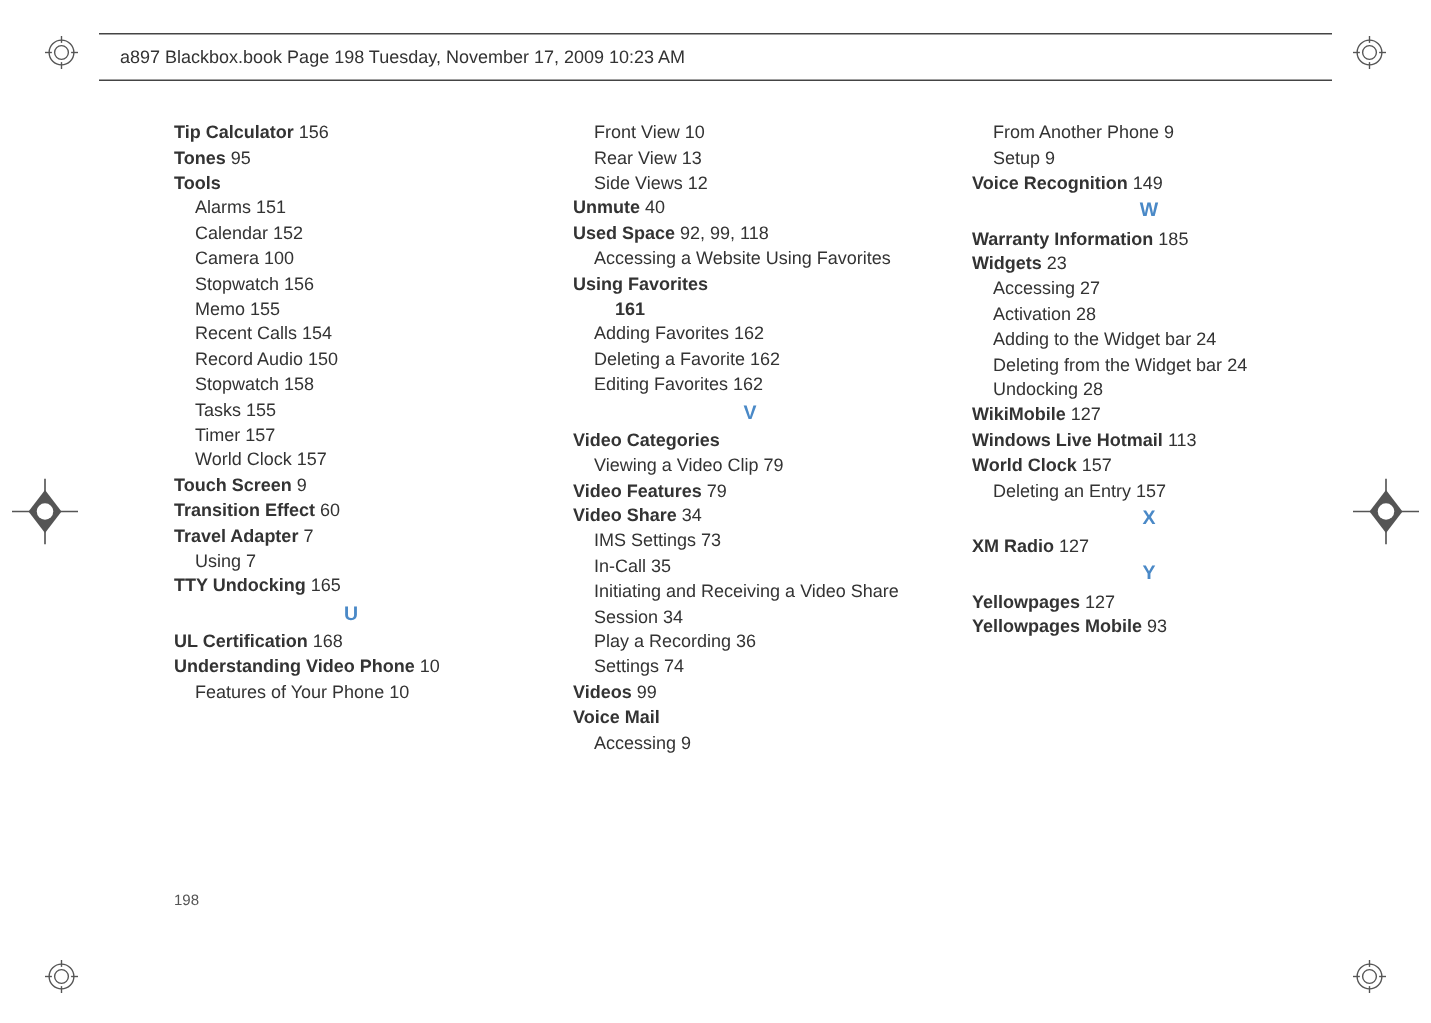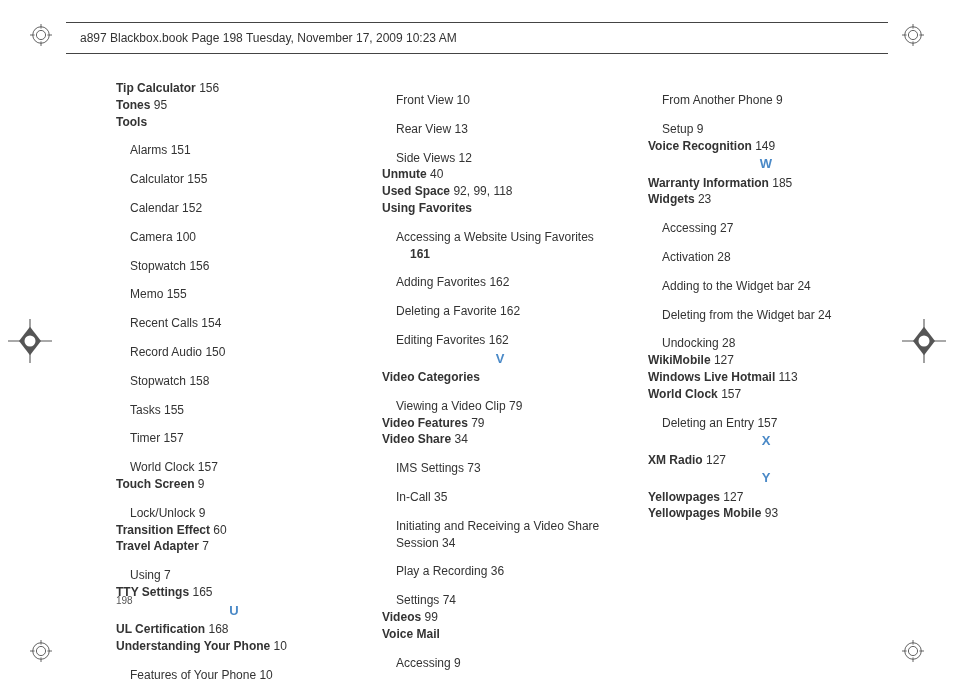--- a/index.html
+++ b/index.html
@@ -57,21 +57,21 @@
     left: 116px;
     right: 70px;
     display:flex;
     gap: 30px;
     line-height: 1.4;
     color:#333;
   }
   .col { flex:1; min-width:0; }
   .bold { font-weight: bold; }
   .row { white-space: nowrap; }
-  .row.sub  { padding-left: 14px; margin-top: 12px; }
+  .row.sub  { padding-left: 14px; }
   .row.sub2 { padding-left: 28px; font-weight: bold; }
   .row.wrap { white-space: normal; }
   .section-letter {
     text-align:center;
     font-weight:bold;
     color:#4a89c7;
     font-size: 13px;
     padding: 1px 0;
   }
   .page-number {
@@ -155,50 +155,48 @@
 <div class="header-rule">
   <span class="header-text">a897 Blackbox.book  Page 198  Tuesday, November 17, 2009  10:23 AM</span>
 </div>
 
 <div class="page">
   <div class="col" id="col0">
       <div class="row"><span class="bold">Tip Calculator</span><span class="pg"> 156</span></div>
       <div class="row"><span class="bold">Tones</span><span class="pg"> 95</span></div>
       <div class="row"><span class="bold">Tools</span></div>
       <div class="row sub"><span>Alarms</span><span class="pg"> 151</span></div>
-      <div class="row sub"><span>Calculator</span><span class="pg"> 155</span></div>
       <div class="row sub"><span>Calendar</span><span class="pg"> 152</span></div>
       <div class="row sub"><span>Camera</span><span class="pg"> 100</span></div>
       <div class="row sub"><span>Stopwatch</span><span class="pg"> 156</span></div>
       <div class="row sub"><span>Memo</span><span class="pg"> 155</span></div>
       <div class="row sub"><span>Recent Calls</span><span class="pg"> 154</span></div>
       <div class="row sub"><span>Record Audio</span><span class="pg"> 150</span></div>
       <div class="row sub"><span>Stopwatch</span><span class="pg"> 158</span></div>
       <div class="row sub"><span>Tasks</span><span class="pg"> 155</span></div>
       <div class="row sub"><span>Timer</span><span class="pg"> 157</span></div>
       <div class="row sub"><span>World Clock</span><span class="pg"> 157</span></div>
       <div class="row"><span class="bold">Touch Screen</span><span class="pg"> 9</span></div>
-      <div class="row sub"><span>Lock/Unlock</span><span class="pg"> 9</span></div>
       <div class="row"><span class="bold">Transition Effect</span><span class="pg"> 60</span></div>
       <div class="row"><span class="bold">Travel Adapter</span><span class="pg"> 7</span></div>
       <div class="row sub"><span>Using</span><span class="pg"> 7</span></div>
-      <div class="row"><span class="bold">TTY Settings</span><span class="pg"> 165</span></div>
+      <div class="row"><span class="bold">TTY Undocking</span><span class="pg"> 165</span></div>
       <div class="section-letter">U</div>
       <div class="row"><span class="bold">UL Certification</span><span class="pg"> 168</span></div>
-      <div class="row"><span class="bold">Understanding Your Phone</span><span class="pg"> 10</span></div>
+      <div class="row"><span class="bold">Understanding Video Phone</span><span class="pg"> 10</span></div>
       <div class="row sub"><span>Features of Your Phone</span><span class="pg"> 10</span></div>
     </div>
   <div class="col" id="col1">
       <div class="row sub"><span>Front View</span><span class="pg"> 10</span></div>
       <div class="row sub"><span>Rear View</span><span class="pg"> 13</span></div>
       <div class="row sub"><span>Side Views</span><span class="pg"> 12</span></div>
       <div class="row"><span class="bold">Unmute</span><span class="pg"> 40</span></div>
       <div class="row"><span class="bold">Used Space</span><span class="pg"> 92, 99, 118</span></div>
+      <div class="row sub wrap"><span>Accessing a Website Using Favorites</span></div>
       <div class="row"><span class="bold">Using Favorites</span></div>
-      <div class="row sub wrap"><span>Accessing a Website Using Favorites</span></div>
       <div class="row sub2">161</div>
       <div class="row sub"><span>Adding Favorites</span><span class="pg"> 162</span></div>
       <div class="row sub"><span>Deleting a Favorite</span><span class="pg"> 162</span></div>
       <div class="row sub"><span>Editing Favorites</span><span class="pg"> 162</span></div>
       <div class="section-letter">V</div>
       <div class="row"><span class="bold">Video Categories</span></div>
       <div class="row sub"><span>Viewing a Video Clip</span><span class="pg"> 79</span></div>
       <div class="row"><span class="bold">Video Features</span><span class="pg"> 79</span></div>
       <div class="row"><span class="bold">Video Share</span><span class="pg"> 34</span></div>
       <div class="row sub"><span>IMS Settings</span><span class="pg"> 73</span></div>

